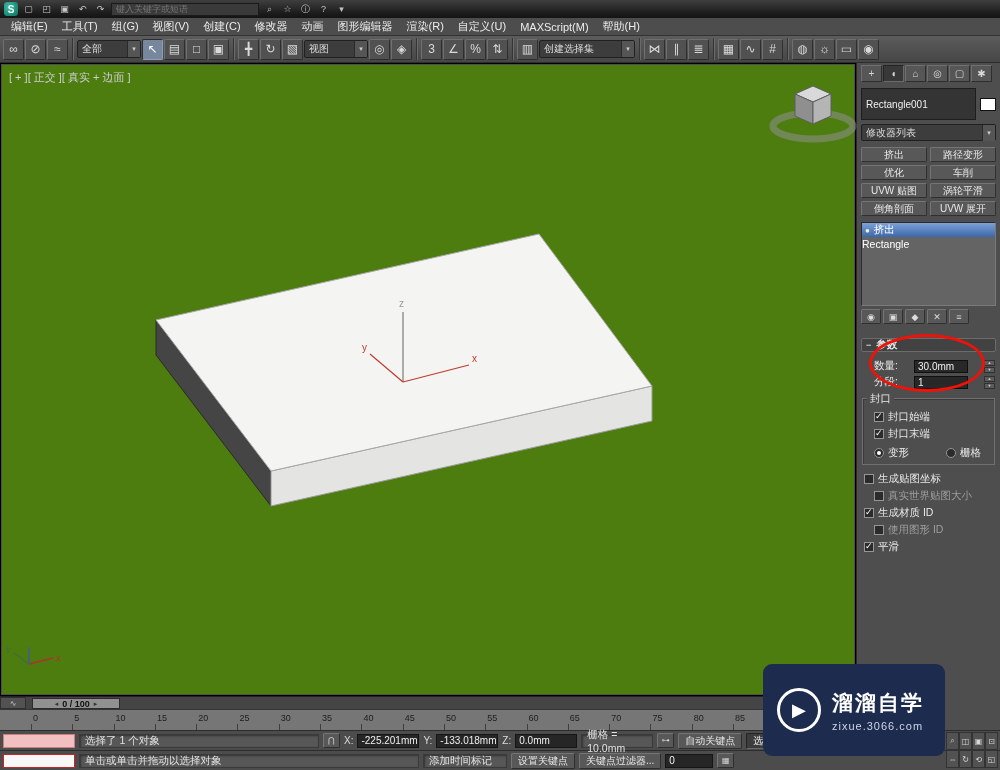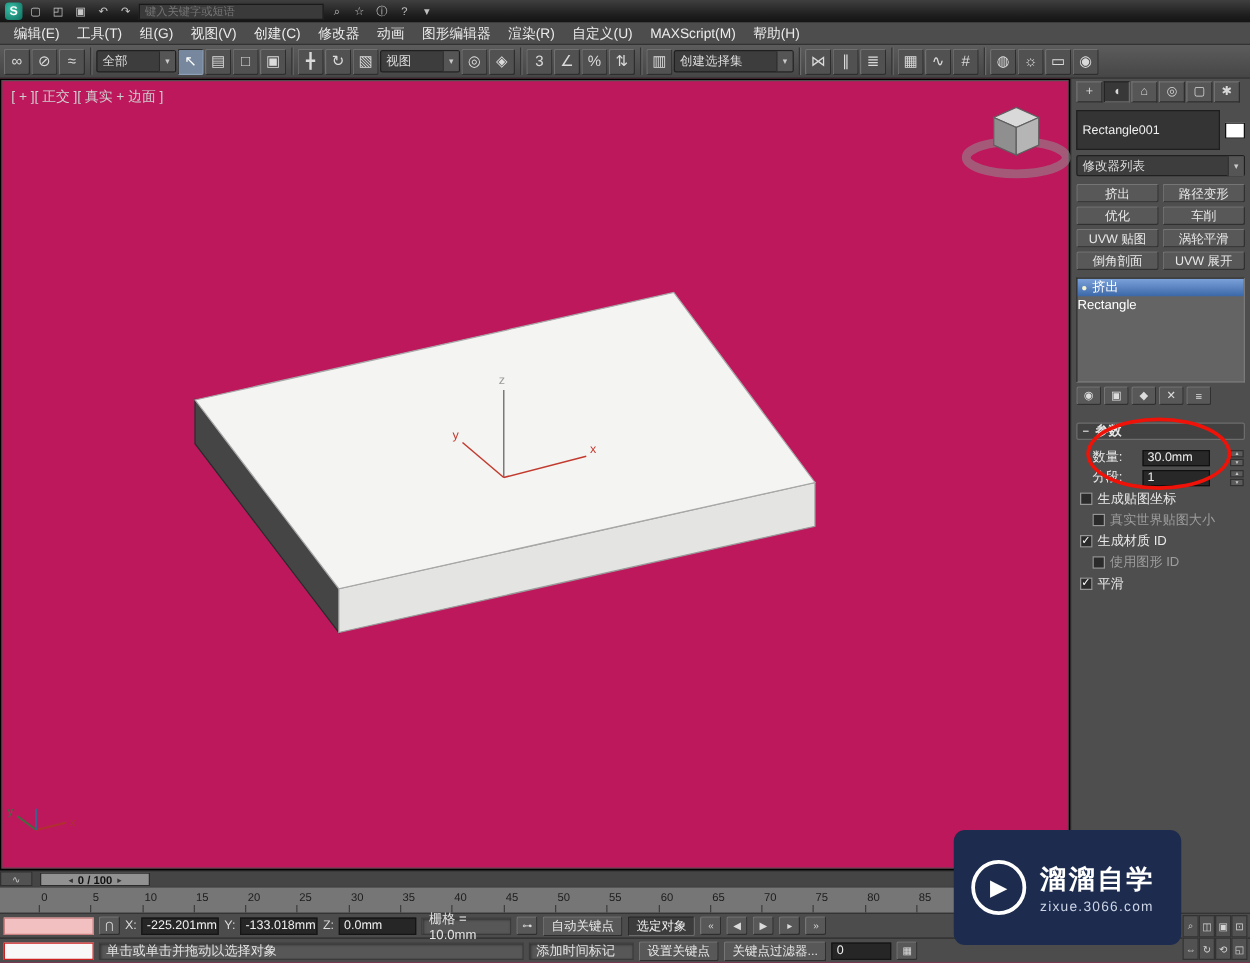--- a/index.html
+++ b/index.html
@@ -22,21 +22,21 @@
   
   #toolbar { height:27px; background:linear-gradient(#5c5c5c,#464646); border-bottom:1px solid #2d2d2d; display:flex; align-items:center; gap:1px; padding:0 3px; }
   .tbtn { width:21px; height:21px; display:flex; align-items:center; justify-content:center; font-size:12px; color:#dadada; background:#515151; border:1px solid; border-color:#707070 #2e2e2e #2e2e2e #707070; border-radius:2px; }
   .tbtn.active { background:#76879e; border-color:#2e2e2e #8ea0b8 #8ea0b8 #2e2e2e; color:#fff; }
   .tsep { width:1px; height:22px; background:#353535; box-shadow:1px 0 0 #6a6a6a; margin:0 3px; }
   .tdd { height:18px; background:#3d3d3d; border:1px solid #202020; border-radius:2px; display:flex; align-items:center; font-size:10px; color:#dcdcdc; padding-left:4px; gap:3px; }
   .tdd .ddarrow { width:13px; height:16px; margin-left:auto; background:#555; border-left:1px solid #2a2a2a; color:#ccc; font-size:7px; display:flex; align-items:center; justify-content:center; }
 
   
   #main { display:flex; height:633px; }
-  #viewport { width:856px; position:relative; background:#be185d; border:1px solid #000; box-shadow:inset 0 0 0 1px #4f4f4f; }
+  #viewport { width:856px; position:relative; background:#4d7c0f; border:1px solid #000; box-shadow:inset 0 0 0 1px #4f4f4f; }
   #vp-label { position:absolute; top:6px; left:8px; color:#cfcfcf; font-size:11px; z-index:3; }
   #vp-svg { position:absolute; inset:0; }
 
   
   #cmdpanel { flex:1; background:#4e4e4e; border-left:1px solid #292929; padding:2px 4px; display:flex; flex-direction:column; font-size:10.5px; }
   #cp-tabs { display:flex; gap:1px; margin-bottom:4px; }
   .ctab { width:21px; height:17px; display:flex; align-items:center; justify-content:center; font-size:10px; color:#d8d8d8; background:#565656; border:1px solid; border-color:#707070 #2e2e2e #2e2e2e #707070; }
   .ctab.active { background:#383838; border-color:#242424 #6a6a6a #6a6a6a #242424; }
   #name-row { display:flex; align-items:center; gap:4px; margin:2px 0 4px; }
   #objname { flex:1; height:32px; background:#343434; border:1px solid #1e1e1e; color:#efefef; font-size:10px; display:flex; align-items:center; padding:0 4px; }
@@ -279,20 +279,41 @@
           </span>
       </div>
       <div class="spinrow">
         <span class="slabel">分段:</span>
         <span class="sfield">1</span>
         <span class="spin">
             <span>▲</span>
             <span>▼</span>
           </span>
       </div>
+      <div class="group">
+        <span class="gtitle">封口</span>
+        <div class="crow">
+            <span class="cb checked"></span>
+            <span class="lbl">封口始端</span>
+          </div>
+        <div class="crow">
+            <span class="cb checked"></span>
+            <span class="lbl">封口末端</span>
+          </div>
+        <div class="radiopair">
+          <span class="rp">
+              <span class="radio sel"></span>
+              <span>变形</span>
+            </span>
+          <span class="rp">
+              <span class="radio"></span>
+              <span>栅格</span>
+            </span>
+        </div>
+      </div>
       <div class="crow" style="margin-left:2px">
           <span class="cb"></span>
           <span class="lbl">生成贴图坐标</span>
         </div>
       <div class="crow dis indent" style="margin-left:12px">
           <span class="cb"></span>
           <span class="lbl">真实世界贴图大小</span>
         </div>
       <div class="crow" style="margin-left:2px">
           <span class="cb checked"></span>
@@ -339,20 +360,21 @@
       <span class="tick">85</span>
       <span class="tick">90</span>
       <span class="tick">95</span>
     </div>
   </div>
   <div id="trackright"></div>
 </div>
 
 <div class="statusrow">
   <span class="pinkbox"></span>
+  <span class="sunken" style="width:240px">选择了 1 个对象</span>
   <span class="mbtn">⋂</span>
   <span class="coordlbl">X:</span>
   <span class="coordfield">-225.201mm</span>
   <span class="coordlbl">Y:</span>
   <span class="coordfield">-133.018mm</span>
   <span class="coordlbl">Z:</span>
   <span class="coordfield">0.0mm</span>
   <span class="sunken" style="width:72px">栅格 = 10.0mm</span>
   <span class="mbtn">⊶</span>
   <button class="kbtn">自动关键点</button>

